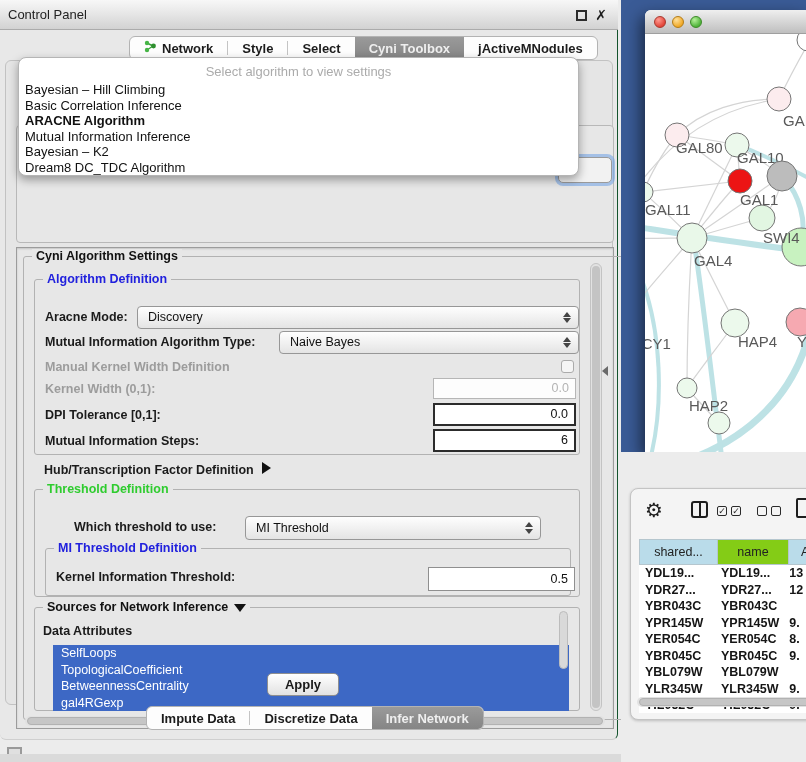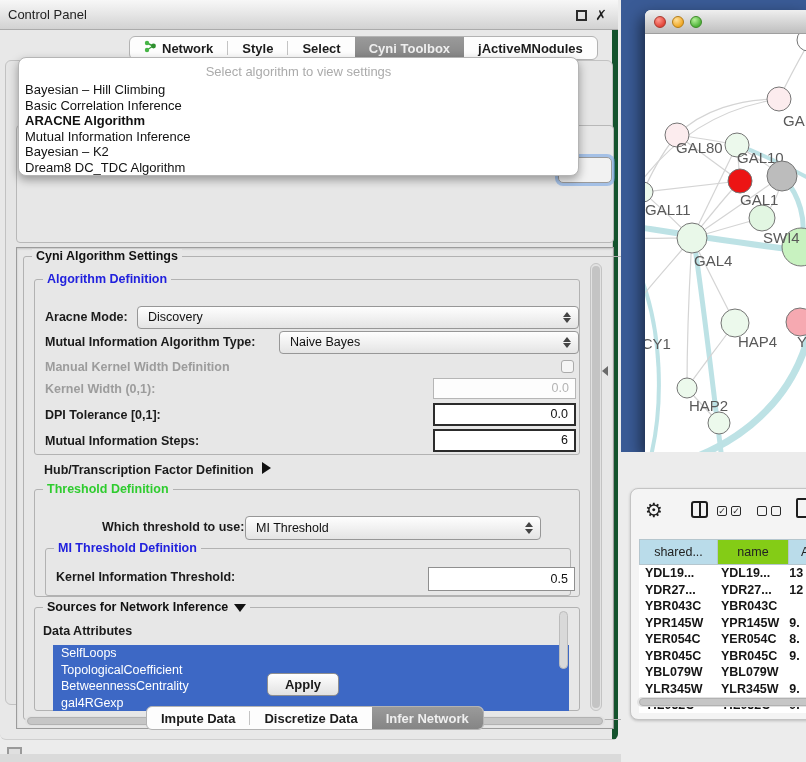--- a/index.html
+++ b/index.html
@@ -4,21 +4,21 @@
 <style>
   * { margin:0; padding:0; box-sizing:border-box; }
   html,body { width:806px; height:762px; }
   body { font-family:"Liberation Sans","DejaVu Sans",sans-serif; background:#ececec; position:relative;
          overflow:hidden; color:#1a1a1a; }
   #root { position:absolute; inset:0; overflow:hidden; }
   .abs { position:absolute; }
 
   
   #control-panel { left:0; top:0; width:618px; height:740px; background:#e8e8e8;
-                   border-bottom:1px solid #cfcfcf; border-right:6px solid #14532d;
+                   border-bottom:1px solid #cfcfcf; border-right:1px solid #14532d;
                    border-radius:0 0 6px 6px; }
   #cp-titlebar { left:0; top:0; width:618px; height:30px;
                  background:linear-gradient(#f7f7f7,#e9e9e9 40%,#d2d2d2);
                  border-bottom:1px solid #ababab; }
   #cp-title { left:8px; top:0; height:30px; line-height:30px; font-size:13px; color:#222; }
   .win-restore { left:576px; top:10px; width:11px; height:11px; border:2px solid #2b2b2b; background:transparent; }
   .win-close { left:592px; top:5px; width:18px; height:20px; font-size:14px; font-weight:700; color:#1c1c1c;
                line-height:20px; text-align:center; }
 
   
@@ -202,21 +202,21 @@
             <span class="lbl" style="left:10px;top:154px;">Mutual Information Steps:</span>
             <div class="field strong" style="left:398px;top:149px;width:143px;height:23px;line-height:19px;">6</div>
           </div>
 
           <div class="abs" style="left:20px;top:203px;">
             <span class="lbl" style="position:static;">Hub/Transcription Factor Definition</span><span class="tri-right"></span>
           </div>
 
           <div class="group" style="left:10px;top:232px;width:546px;height:108px;">
             <span class="legend green">Threshold Definition</span>
-            <span class="lbl" style="left:67px;top:30px;">Which threshold to use:</span>
+            <span class="lbl" style="left:39px;top:30px;">Which threshold to use:</span>
             <div class="combo" style="left:210px;top:26px;width:296px;height:24px;line-height:22px;">
               <span>MI Threshold</span>
               <span class="arrows"></span>
             </div>
             <div class="group" style="left:10px;top:58px;width:526px;height:48px;">
               <span class="legend blue">MI Threshold Definition</span>
               <span class="lbl" style="left:10px;top:21px;">Kernel Information Threshold:</span>
               <div class="field" style="left:382px;top:18px;width:147px;height:24px;line-height:22px;border-color:#8f8f8f;">0.5</div>
             </div>
           </div>

